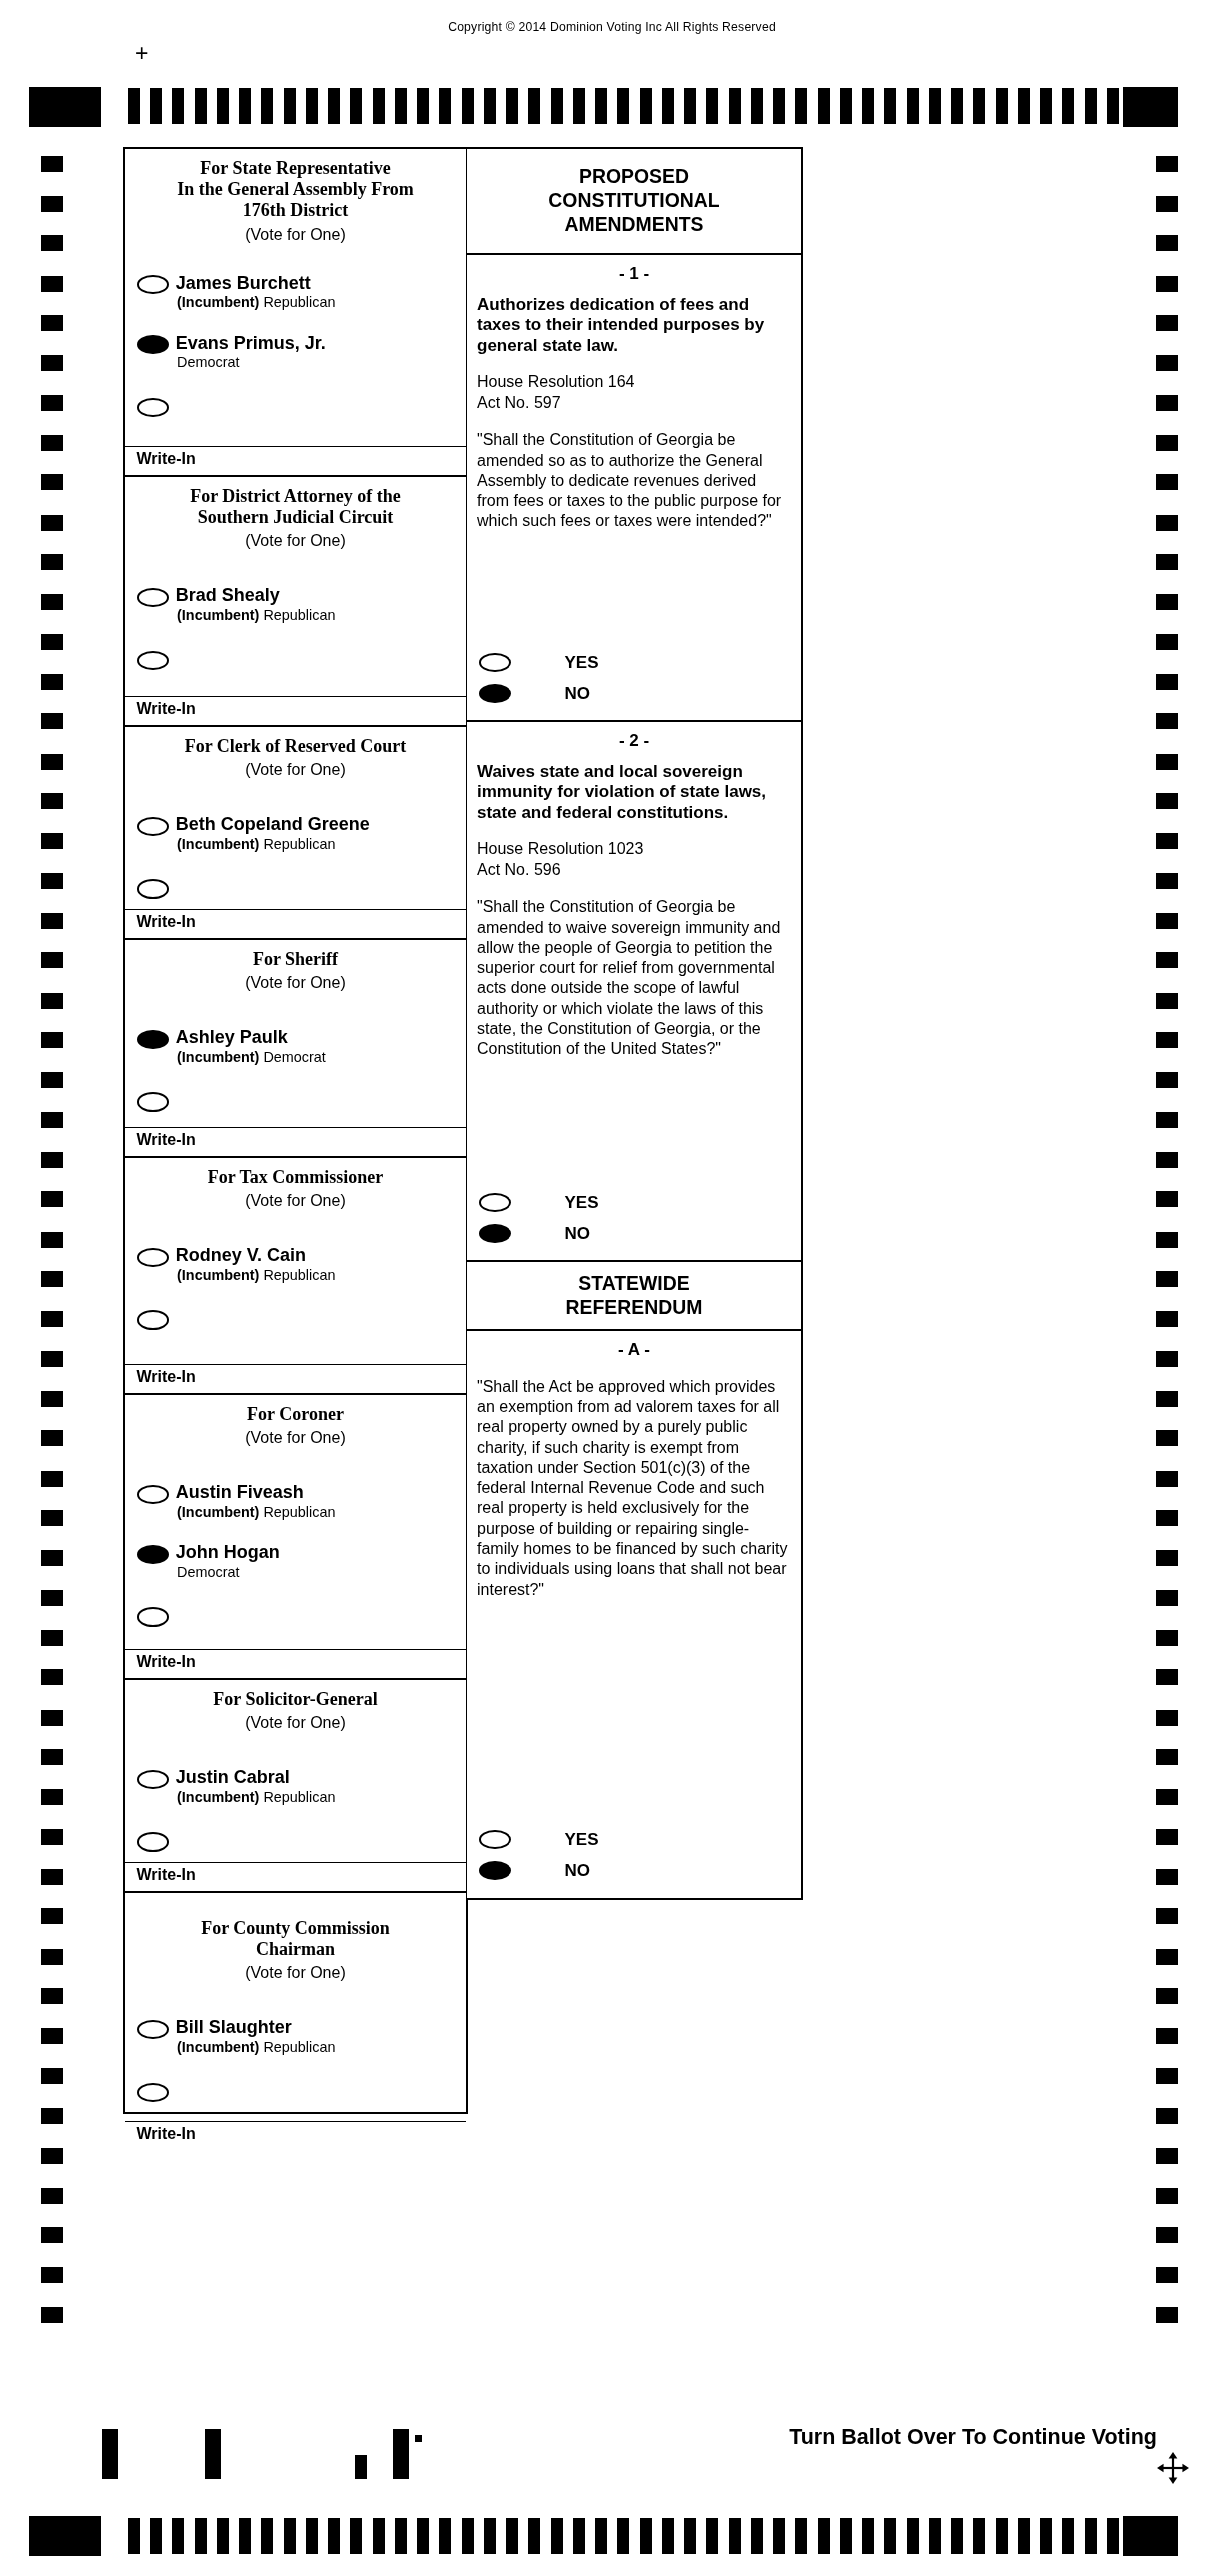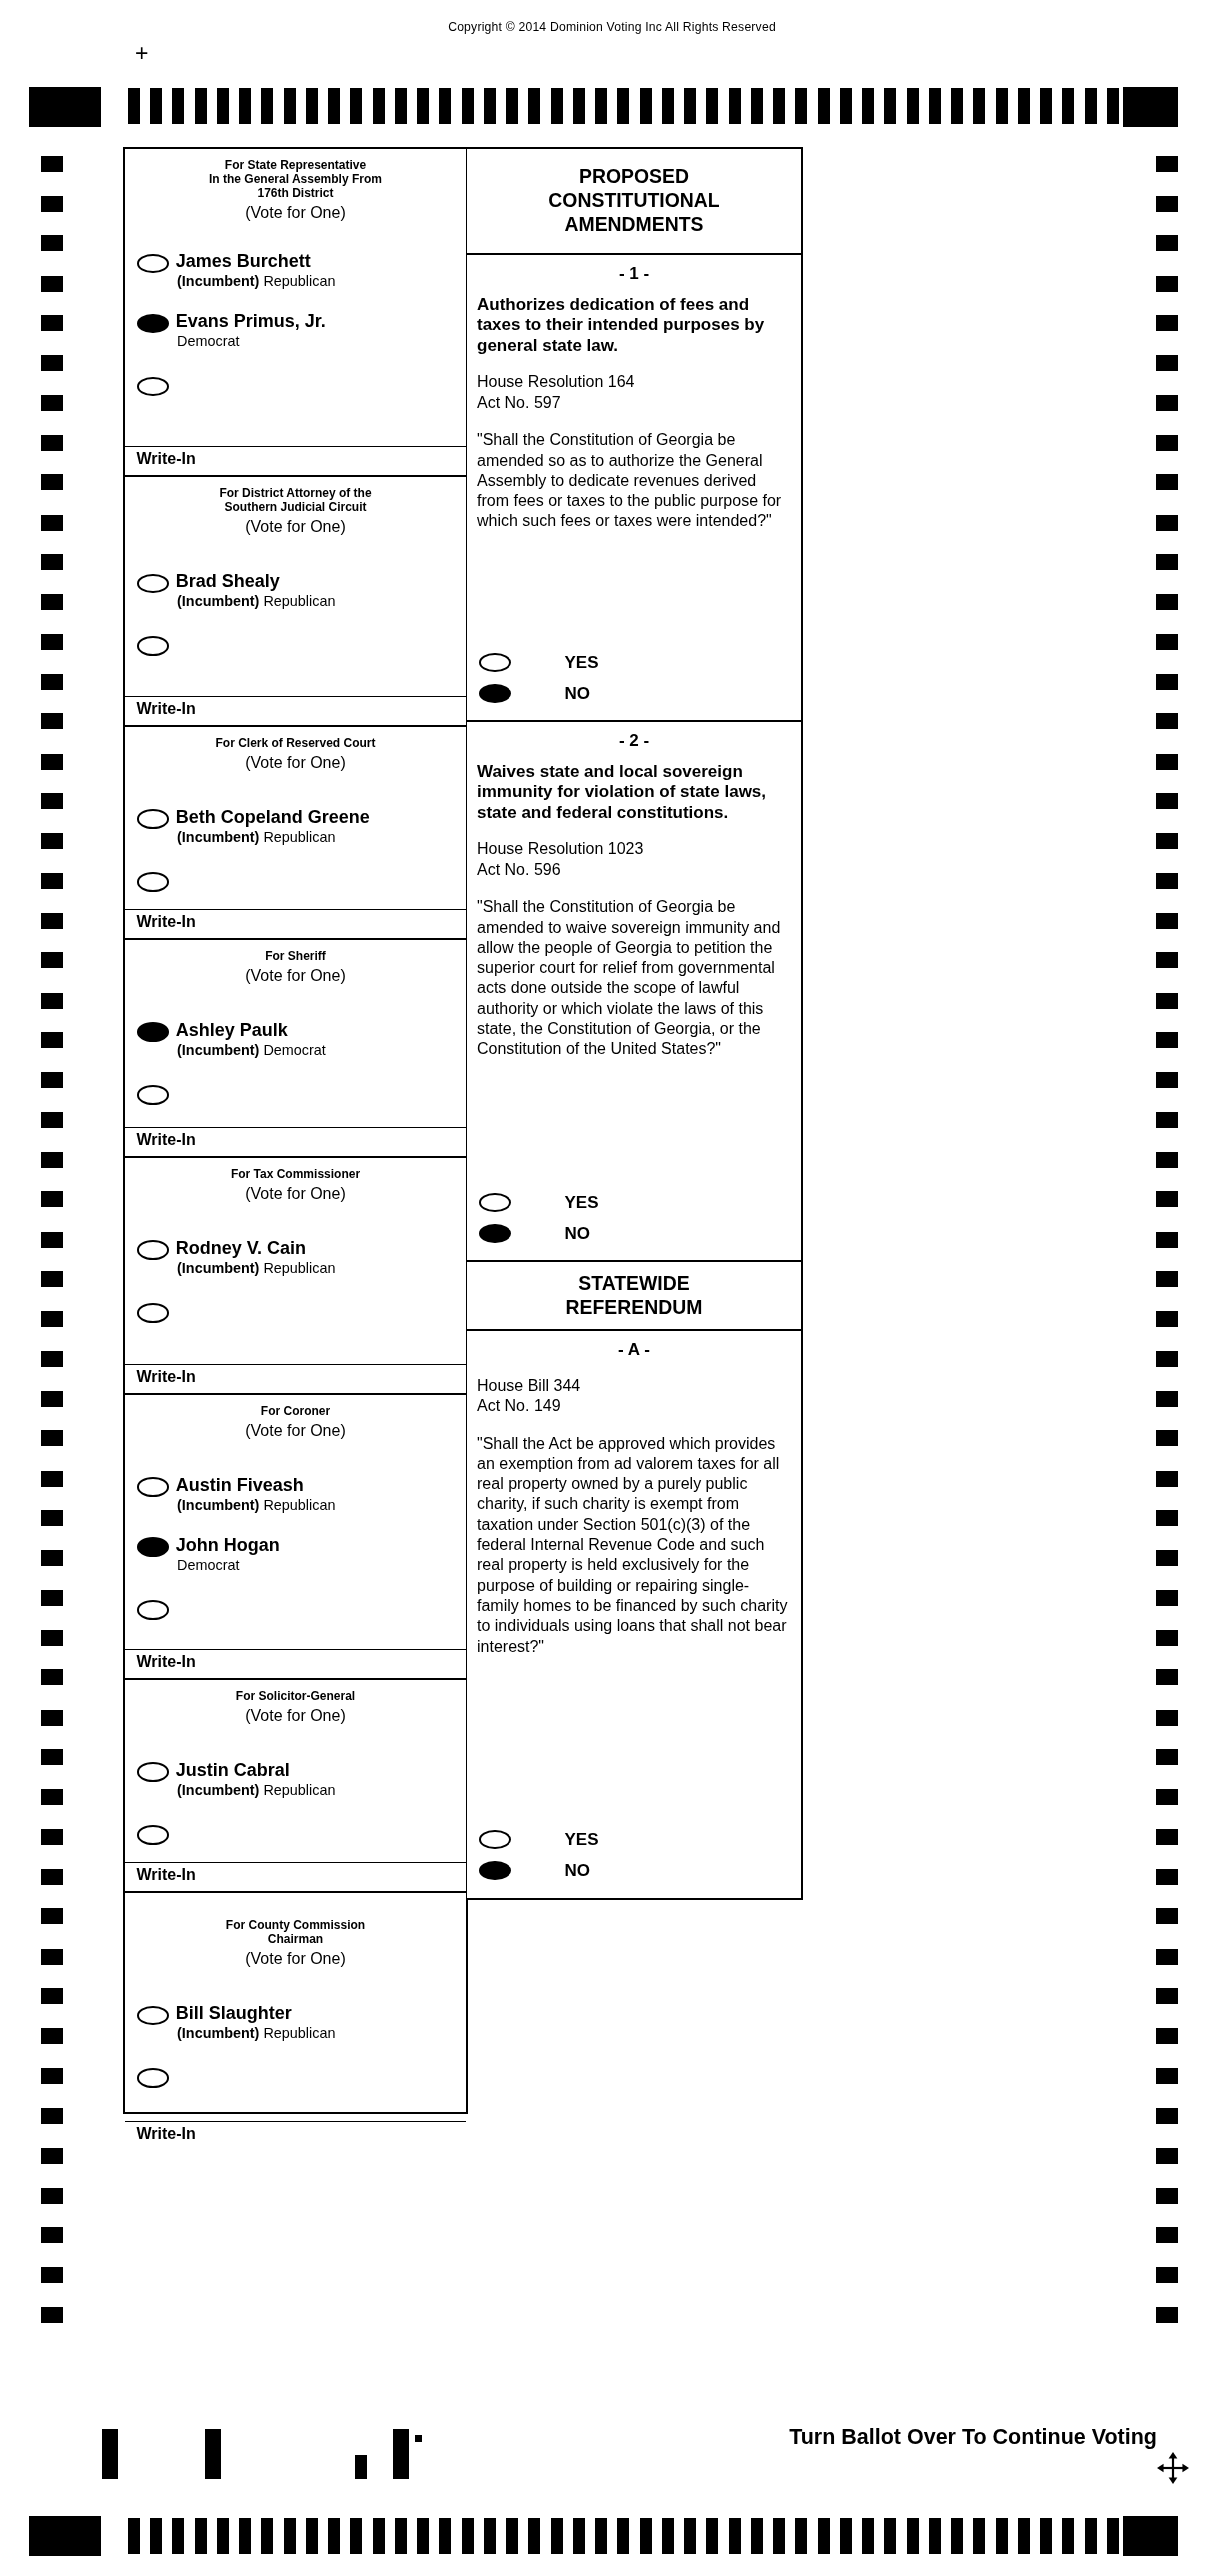--- a/index.html
+++ b/index.html
@@ -21,21 +21,21 @@
     border:2.2px solid #000; display:flex; flex-direction:column; background:#fff;
   }
   #right-col {
     position:absolute; left:467px; top:147px; width:336px; height:1753px;
     border:2.2px solid #000; border-left:none; display:flex; flex-direction:column; background:#fff;
   }
 
   
   .contest { display:flex; flex-direction:column; border-bottom:2.2px solid #000; overflow:hidden; flex:0 0 auto; }
   .contest:last-child { border-bottom:none;margin-top:16px; }
-  .c-title { text-align:center; font-weight:bold; font-size:12px; line-height:1.18; padding:8.6px 5.7px 1.4px; }
+  .c-title { text-align:center; font-weight:bold; font-size:18px; line-height:1.18; padding:8.6px 5.7px 1.4px;font-family:Liberation Serif, serif; }
   .c-instr { text-align:center; font-size:16px; padding-top:2.9px; }
   .cand-row { display:flex; align-items:flex-start; padding-left:11.5px; margin-top:21.5px; flex:0 0 auto; }
   .cand-row.first { margin-top:36px; }
   .contest:first-child .cand-row.first { margin-top:30px; }
   .cand-row.empty { margin-top:24.4px; }
   .oval {
     width:32px; height:19.4px; border:2.2px solid #000; border-radius:50%;
     flex:0 0 auto; margin-top:1.4px; background:#fff; display:inline-block;
   }
   .oval.filled { background:#000; }
@@ -288,24 +288,20 @@
             <span class="choice-label">NO</span>
           </div>
         </div>
       </div>
       <div class="sec-header" style="height: 69px;">
         <div>STATEWIDE</div>
         <div>REFERENDUM</div>
       </div>
       <div class="measure" style="height: 566px; border-bottom: none;">
         <div class="m-number">- A -</div>
-        <div class="m-cite">
-          <div>House Bill 344</div>
-          <div>Act No. 149</div>
-        </div>
         <div class="m-question">"Shall the Act be approved which provides an exemption from ad valorem taxes for all real property owned by a purely public charity, if such charity is exempt from taxation under Section 501(c)(3) of the federal Internal Revenue Code and such real property is held exclusively for the purpose of building or repairing single-family homes to be financed by such charity to individuals using loans that shall not bear interest?"</div>
         <div class="m-choices">
           <div class="choice-row">
             <span class="oval"></span>
             <span class="choice-label">YES</span>
           </div>
           <div class="choice-row">
             <span class="oval filled"></span>
             <span class="choice-label">NO</span>
           </div>

